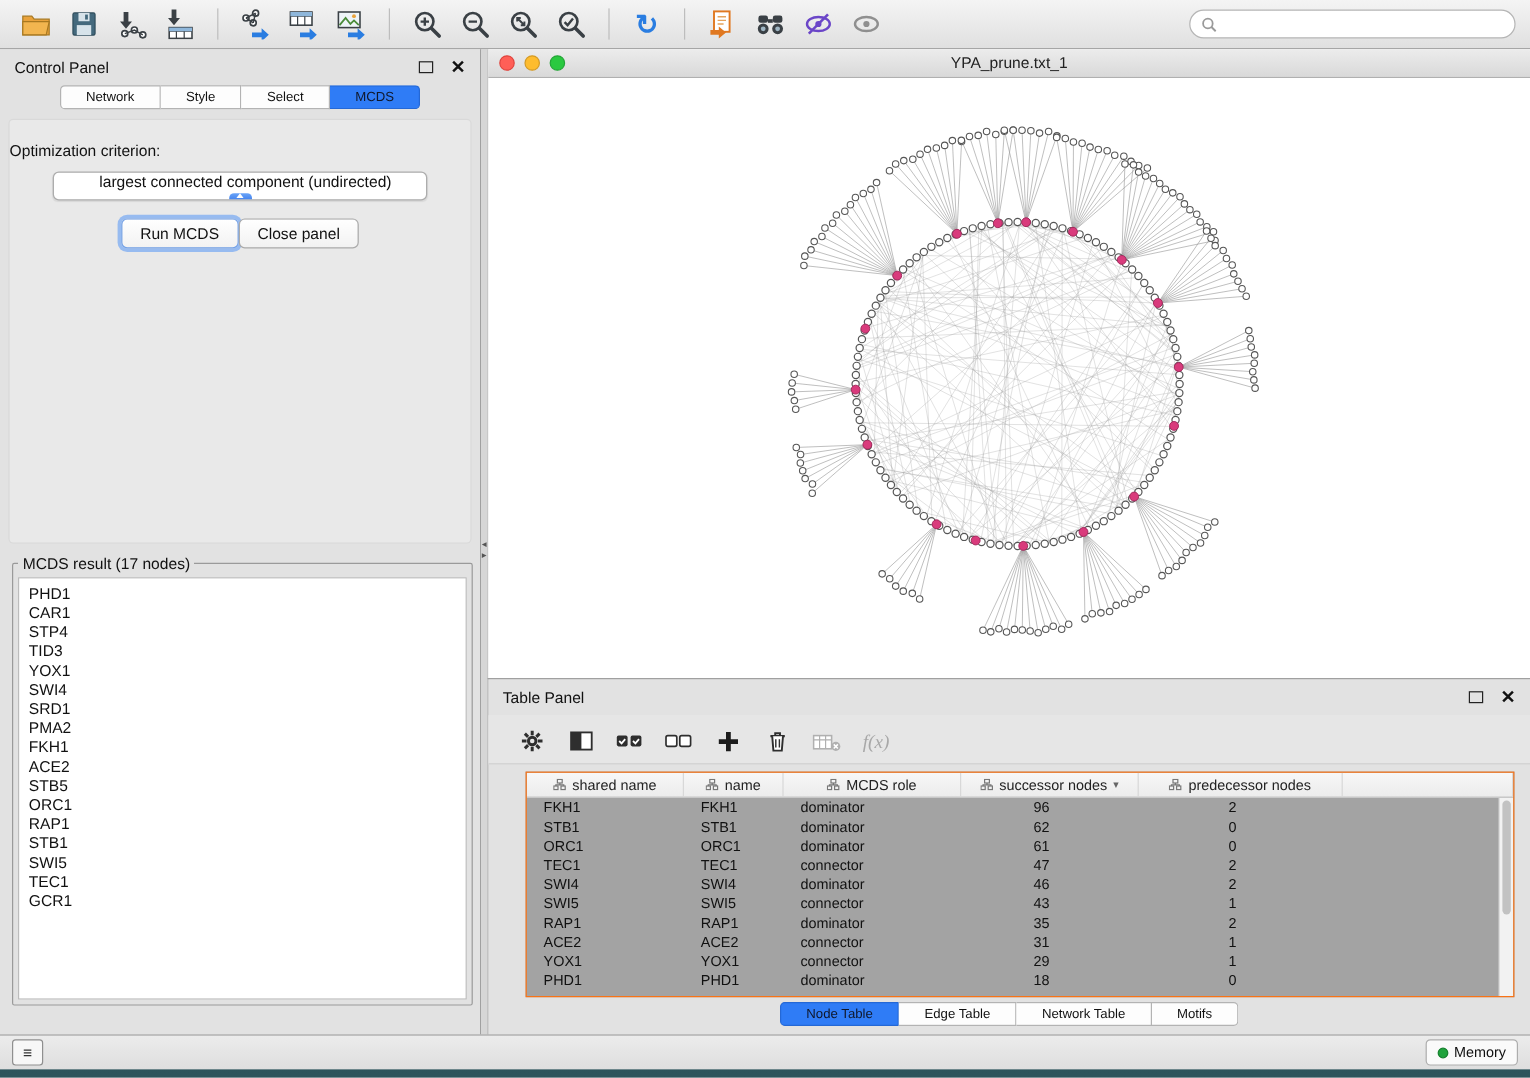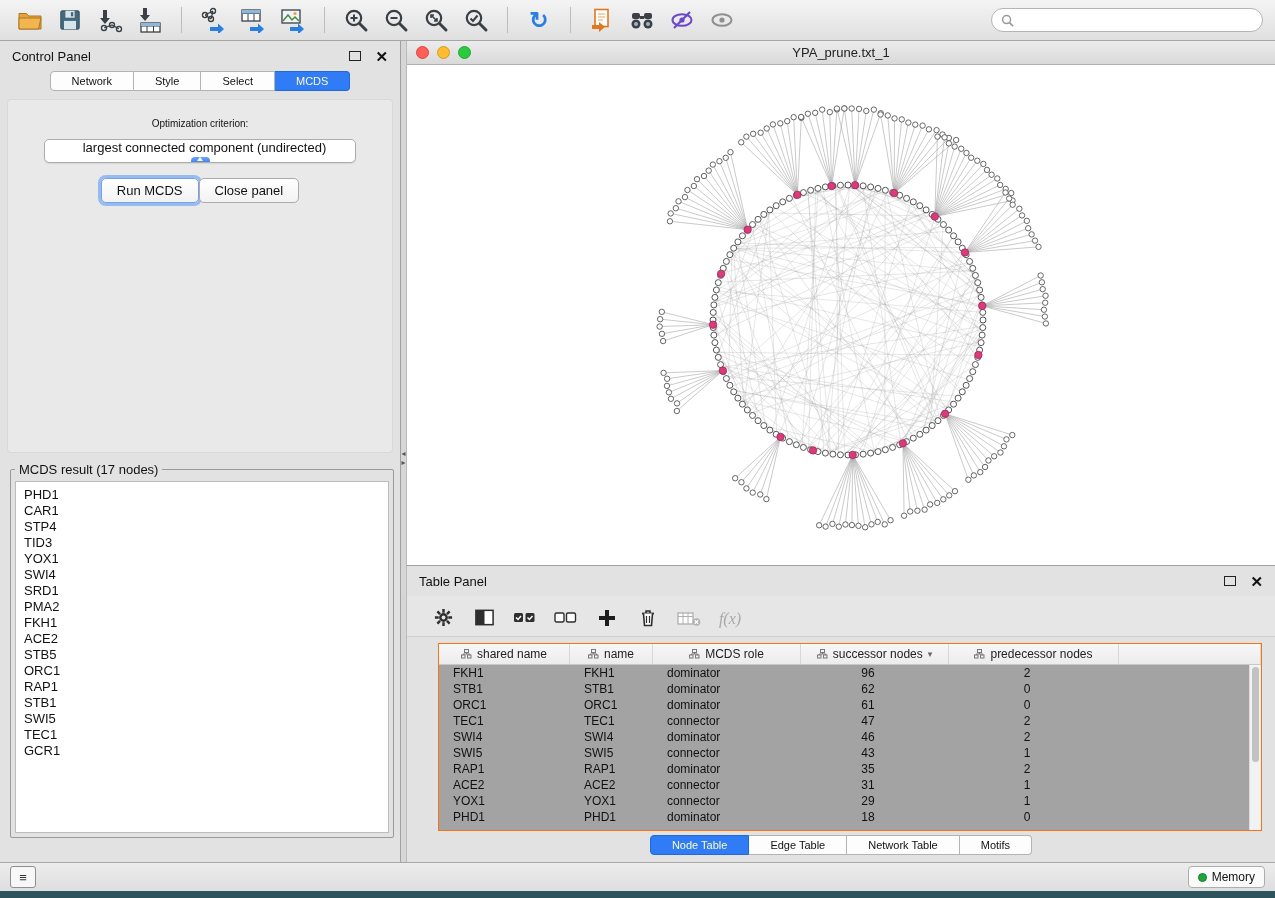--- a/index.html
+++ b/index.html
@@ -26,24 +26,24 @@
   .control-panel{position:absolute;top:41px;left:0;width:401px;height:821px;
     background:#e2e2e2;border-right:1px solid #a0a0a0;box-sizing:border-box;}
   .panel-head{height:30px;display:flex;align-items:center;padding:0 12px;font-size:13px;}
   .panel-head .sp{flex:1;}
   .float-ico{width:10px;height:8px;border:1.5px solid #222;display:inline-block;margin-right:14px;}
   .close-ico{font-size:15px;font-weight:bold;color:#111;line-height:1;}
   .tabs-row{display:flex;justify-content:center;}
   .tab{font-size:11px;padding:3px 21px;background:#fdfdfd;border:1px solid #b3b3b3;border-left:none;color:#111;}
   .tab:first-child{border-left:1px solid #b3b3b3;border-radius:4px 0 0 4px;}
   .tab:last-child{border-radius:0 4px 4px 0;}
-  .tab.active{background:#2f7cf6;border-color:#2468d6;color:#fef9c3;}
+  .tab.active{background:#2f7cf6;border-color:#2468d6;color:#0f172a;}
   .cp-inner{margin:9px 8px 0 8px;background:#e9e9e9;border-radius:3px;height:352px;
     box-shadow:0 0 0 1px rgba(0,0,0,0.04);}
-  .opt-label{text-align:center;font-size:10px;padding-top:18px;}
+  .opt-label{font-size:13px;padding-top:18px;}
   .mac-select{width:312px;height:24px;margin:10px auto 0 auto;background:#fff;border:1px solid #adadad;
     border-radius:5px;display:flex;align-items:center;box-sizing:border-box;overflow:hidden;
     box-shadow:0 1px 1px rgba(0,0,0,.08);flex-direction:column;}
   .mac-select .val{flex:1;font-size:13px;padding-left:9px;white-space:nowrap;}
   .stepper{width:19px;height:20px;margin:2px;border-radius:4px;
     background:linear-gradient(#6aa4f8,#2b6ee8);display:flex;flex-direction:column;
     align-items:center;justify-content:center;gap:1px;}
   .stepper .up,.stepper .dn{width:0;height:0;border-left:3.5px solid transparent;border-right:3.5px solid transparent;}
   .stepper .up{border-bottom:4px solid #fff;}
   .stepper .dn{border-top:4px solid #fff;}

